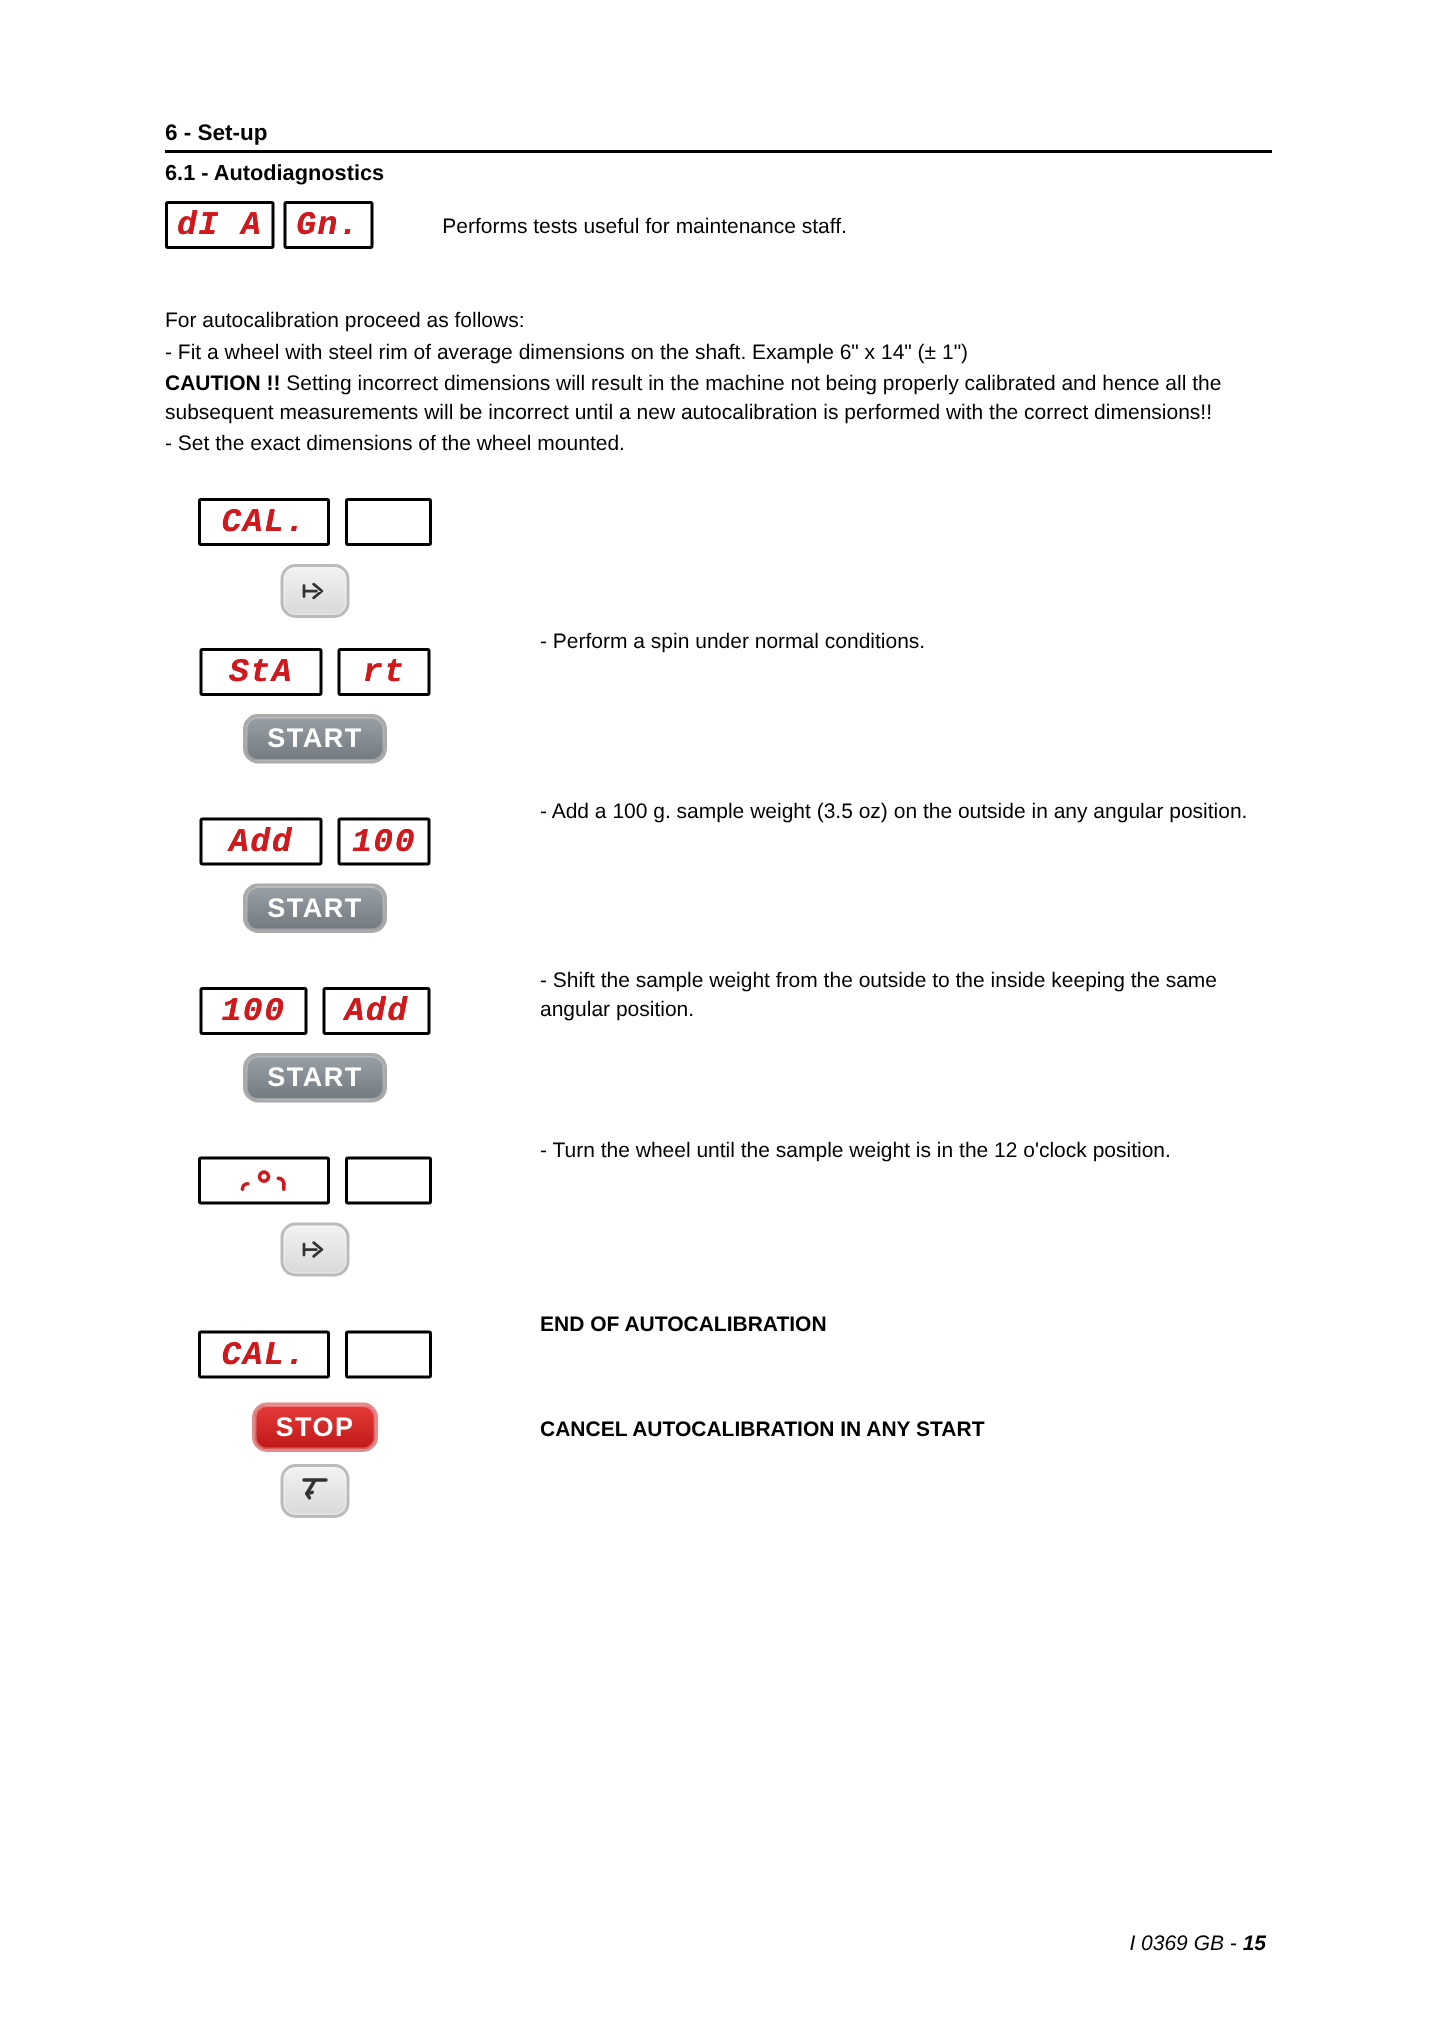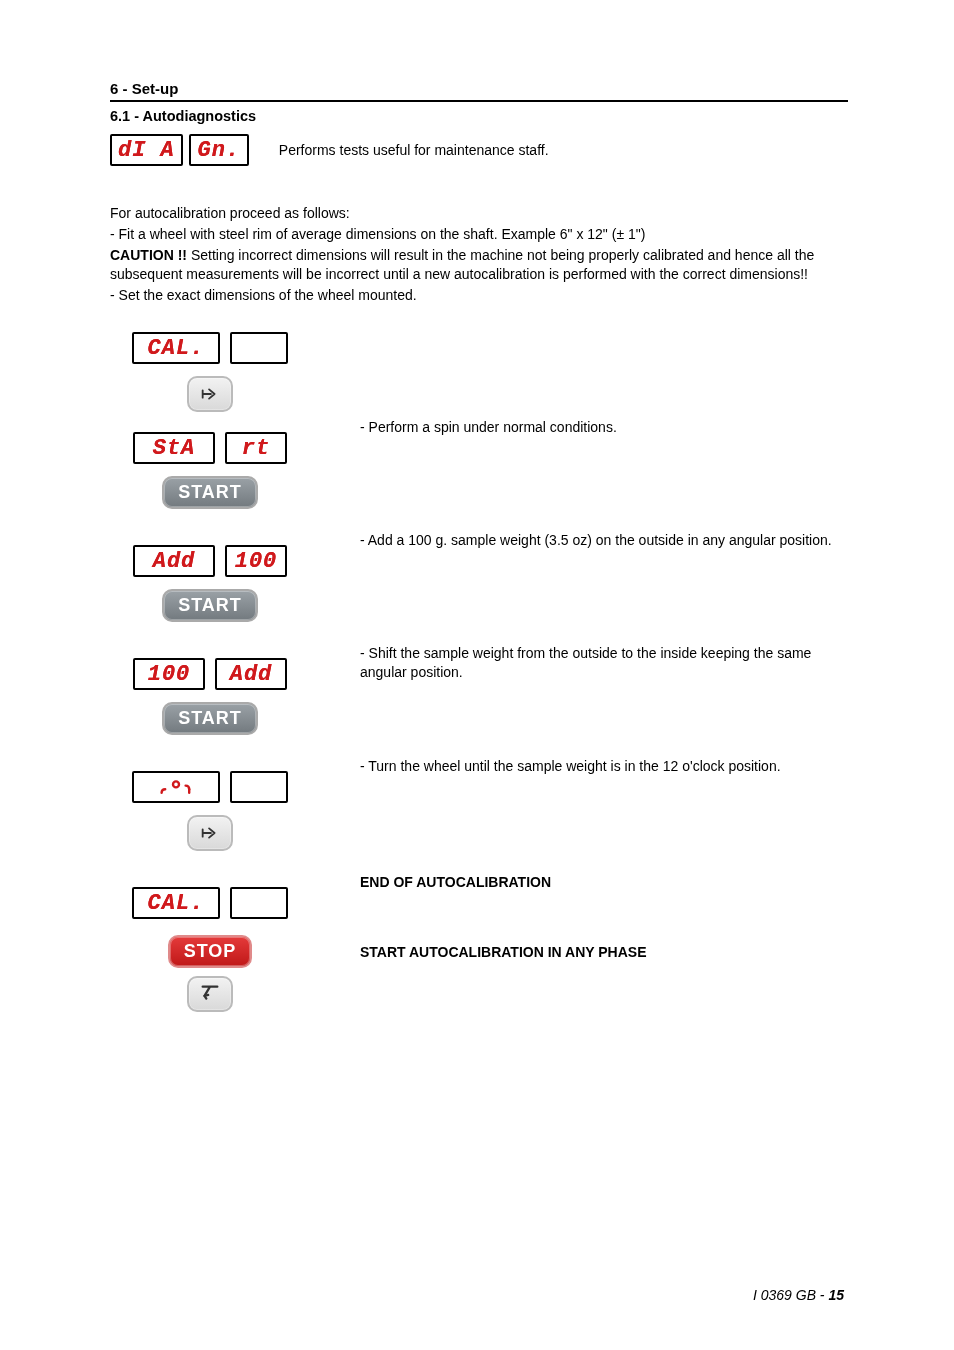--- a/index.html
+++ b/index.html
@@ -33,20 +33,21 @@
     margin: 0 0 6px 0;
   }
   .h2 {
     font-weight: bold;
     font-size: 14.5px;
     margin: 0 0 10px 0;
   }
   .row {
     display: flex;
     align-items: center;
+    gap: 16px;
     margin-bottom: 8px;
   }
   .seg-box {
     border: 2px solid #000;
     padding: 4px 6px 2px 6px;
     min-width: 60px;
     height: 32px;
     display: inline-flex;
     align-items: center;
     justify-content: center;
@@ -178,21 +179,21 @@
       <div class="seg-box">
         <span class="seg-text">Gn.</span>
       </div>
     </div>
     <div class="body-text" style="margin-left:30px">Performs tests useful for maintenance staff.</div>
   </div>
 
   <div class="section-gap"></div>
 
   <p class="p0 body-text">For autocalibration proceed as follows:</p>
-  <p class="p0 body-text">- Fit a wheel with steel rim of average dimensions on the shaft. Example 6" x 12" (± 1")</p>
+  <p class="p0 body-text">- Fit a wheel with steel rim of average dimensions on the shaft. Example 6" x 14" (± 1")</p>
   <p class="p0 body-text">
     <span class="bold">CAUTION !!</span><span> Setting incorrect dimensions will result in the machine not being properly calibrated and hence all the subsequent measurements will be incorrect until a new autocalibration is performed with the correct dimensions!!</span>
   </p>
   <p class="p0 body-text">- Set the exact dimensions of the wheel mounted.</p>
 
   <div class="step-group">
 
     <div class="flow-row">
       <div class="flow-left">
         <div class="pair">
@@ -318,21 +319,21 @@
         <div class="btn stop">
             <span>STOP</span>
           </div>
         <div class="btn icon">
           <svg class="arrow-back-svg" viewBox="0 0 24 24">
             <path d="M4 4h16M12 4L6 14" fill="none" stroke="#333" stroke-width="2.5" stroke-linecap="round" stroke-linejoin="round"></path>
             <path d="M6 14l4-1M6 14l2 3" fill="none" stroke="#333" stroke-width="2.5" stroke-linecap="round" stroke-linejoin="round"></path>
           </svg>
         </div>
       </div>
-      <div class="flow-right bold" style="padding-top:8px">START AUTOCALIBRATION IN ANY PHASE</div>
+      <div class="flow-right bold" style="padding-top:8px">CANCEL AUTOCALIBRATION IN ANY START</div>
     </div>
 
   </div>
 
   <div class="footer">
     <span>I 0369 GB - </span><b>15</b>
   </div>
 
 </div>
 

